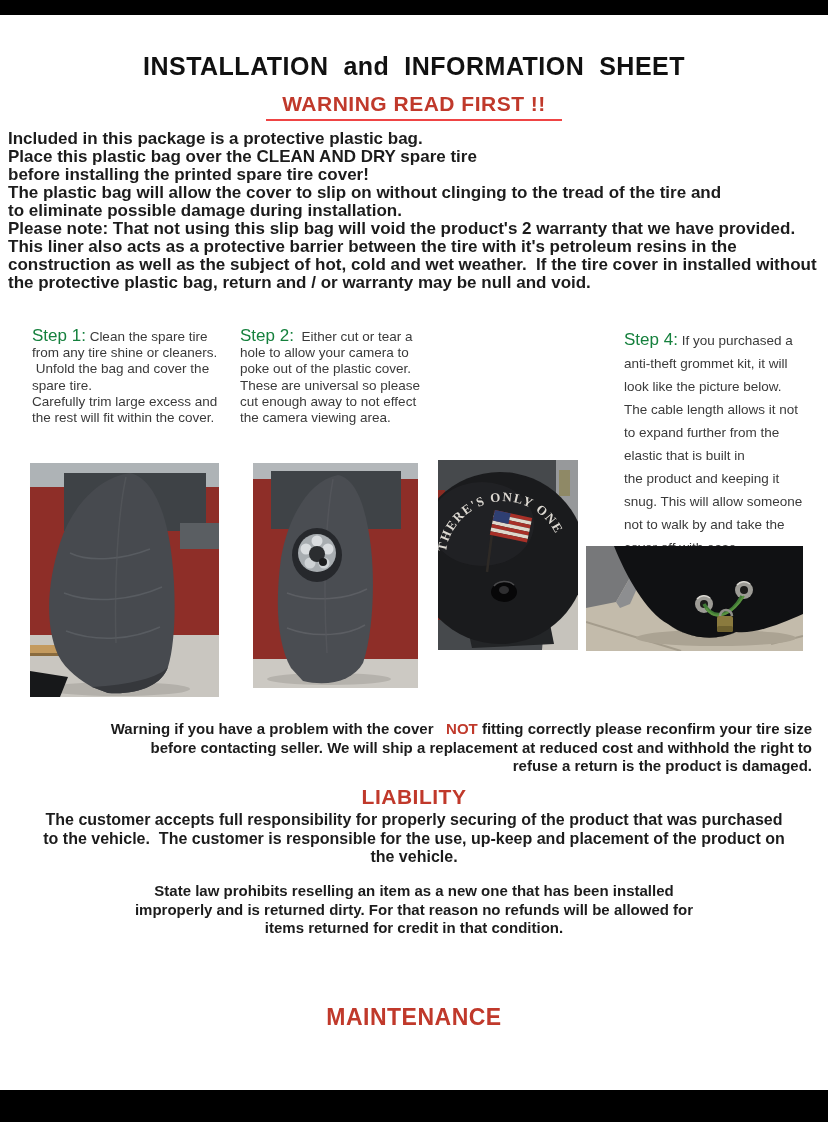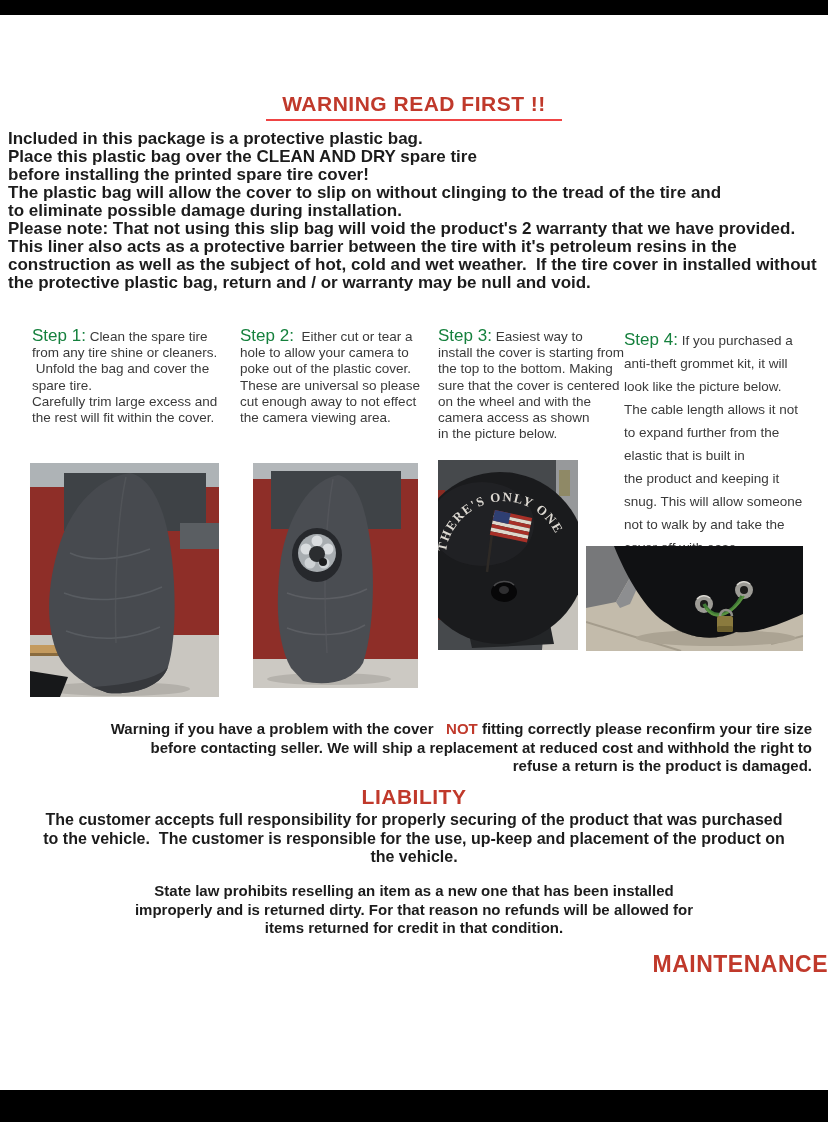--- a/index.html
+++ b/index.html
@@ -34,30 +34,31 @@
   .ph3{top:460px;left:438px;}
   .ph4{top:546px;left:586px;}
 
   .warn-para{top:720px;left:30px;width:782px;font-size:15px;line-height:18.6px;text-align:right;}
   .red{color:#c0392b;}
 
   .sec-head{left:0;width:828px;text-align:center;color:#c0392b;font-weight:bold;letter-spacing:.5px;}
   .liab-head{top:785px;font-size:21px;}
   .liab-para{top:811px;left:14px;width:800px;text-align:center;font-size:16px;line-height:18.6px;}
   .state-para{top:882px;left:64px;width:700px;text-align:center;font-size:15px;line-height:18.6px;}
-  .maint-head{top:951px;font-size:23px;text-align:right;}
+  .maint-head{top:1004px;font-size:23px;}
   .maint-para{top:983px;left:24px;width:780px;text-align:center;font-size:15px;line-height:18.6px;}
 </style>
 </head>
 <body>
 
 <div class="page">
 
   <div class="abs bar bar-top"></div>
 
+  <div class="abs title">INSTALLATION  and  INFORMATION  SHEET</div>
 
   <div class="abs warn-head-wrap">
     <span class="warn-head">WARNING READ FIRST !!</span>
   </div>
 
   <div class="abs para intro">Included in this package is a protective plastic bag.
 Place this plastic bag over the CLEAN AND DRY spare tire
 before installing the printed spare tire cover!
 The plastic bag will allow the cover to slip on without clinging to the tread of the tire and
 to eliminate possible damage during installation.
@@ -73,27 +74,20 @@
 Carefully trim large excess and
 the rest will fit within the cover.</span></div>
 
   <div class="abs step-col col2"><span class="step-label">Step 2:</span><span>  Either cut or tear a
 hole to allow your camera to
 poke out of the plastic cover.
 These are universal so please
 cut enough away to not effect
 the camera viewing area.</span></div>
 
-  <div class="abs step-col col3"><span class="step-label">Step 3:</span><span> Easiest way to
-install the cover is starting from
-the top to the bottom. Making
-sure that the cover is centered
-on the wheel and with the
-camera access as shown
-in the picture below.</span></div>
 
   <div class="abs step-col col4"><span class="step-label">Step 4:</span><span> If you purchased a
 anti-theft grommet kit, it will
 look like the picture below.
 The cable length allows it not
 to expand further from the
 elastic that is built in
 the product and keeping it
 snug. This will allow someone
 not to walk by and take the

